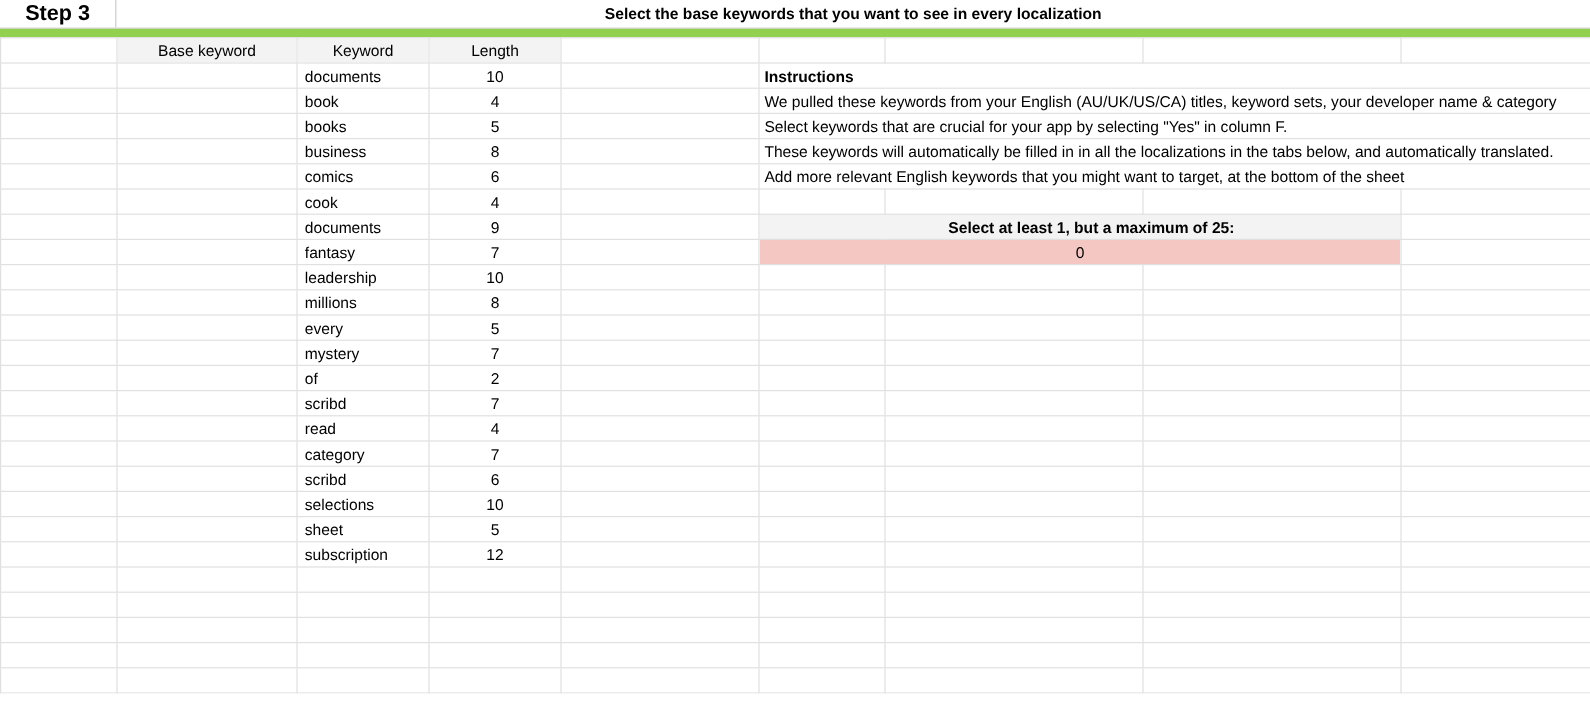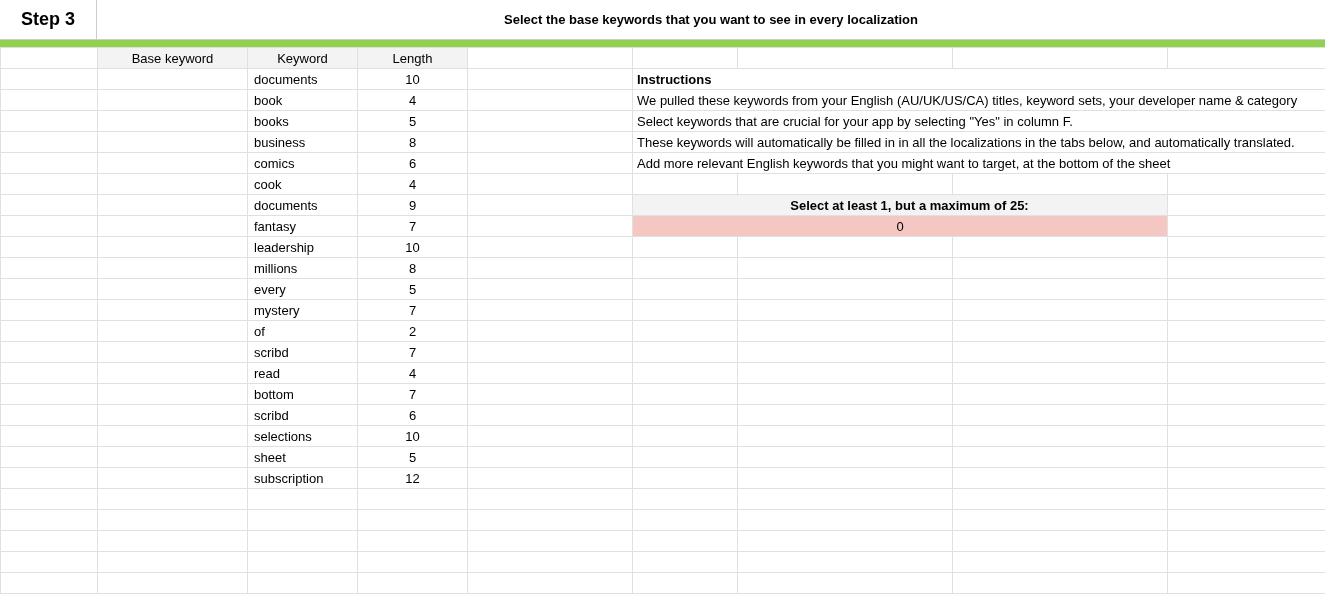--- a/index.html
+++ b/index.html
@@ -4,21 +4,21 @@
   <style>
     * { margin: 0; padding: 0; box-sizing: border-box; }
     body {
       font-family: Arial, sans-serif;
       font-size: 13px;
       color: #000;
       background: #fff;
     }
     .top-bar {
       display: flex;
-      height: 40px;
+      height: 24px;
       border-bottom: 1px solid #ccc;
     }
     .step-cell {
       width: 97px;
       display: flex;
       align-items: center;
       justify-content: center;
       font-weight: bold;
       font-size: 18px;
       border-right: 1px solid #ccc;
@@ -270,21 +270,21 @@
         <td class="len">4</td>
         <td></td>
         <td></td>
         <td></td>
         <td></td>
         <td></td>
       </tr>
       <tr>
         <td></td>
         <td></td>
-        <td class="kw-cell"><span class="dd-arrow"></span><span>bottom</span></td>
+        <td class="kw-cell"><span class="dd-arrow"></span><span>category</span></td>
         <td class="len">7</td>
         <td></td>
         <td></td>
         <td></td>
         <td></td>
         <td></td>
       </tr>
       <tr>
         <td></td>
         <td></td>

